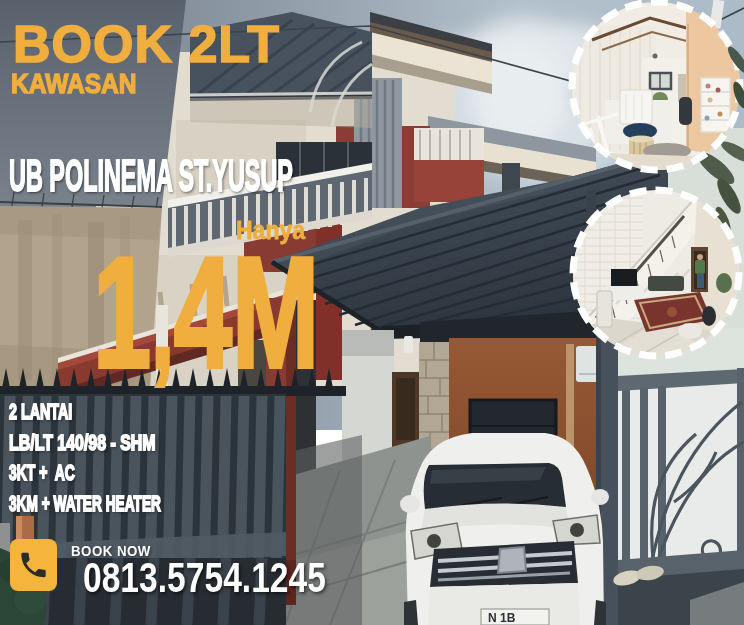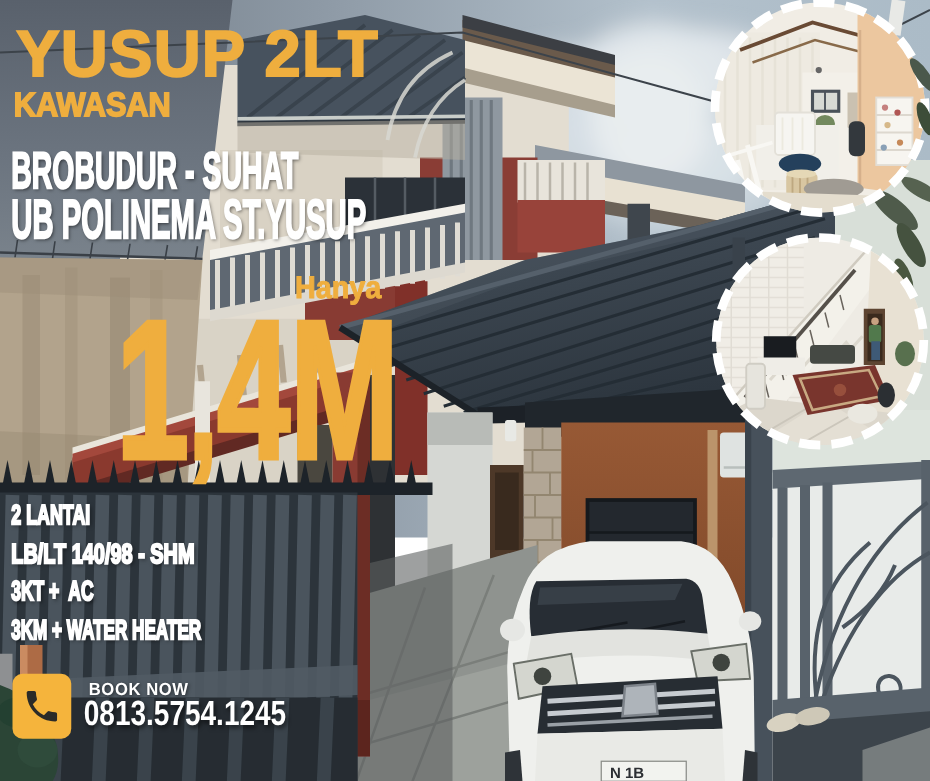--- a/index.html
+++ b/index.html
@@ -446,25 +446,24 @@
 <g>
         <circle cx="656" cy="273" r="83" fill="none" stroke="#ffffff" stroke-width="7" stroke-dasharray="17 9"></circle>
       </g>
 
 <g>
         <ellipse cx="738" cy="60" rx="16" ry="5" fill="#49584a" transform="rotate(55 738 60)"></ellipse>
 <ellipse cx="740" cy="95" rx="14" ry="5" fill="#3c4d38" transform="rotate(70 740 95)"></ellipse>
       </g>
 </svg>
 
-<div class="txt gold" style="left:13px;top:18px;font-size:52px;letter-spacing:1px;-webkit-text-stroke:1.6px #EFAE3E;">YUSUP 2LT</div>
+<div class="txt gold" style="left:13px;top:18px;font-size:52px;letter-spacing:1px;-webkit-text-stroke:1.6px #EFAE3E;">BOOK 2LT</div>
 
 <div class="txt gold" style="left:11px;top:71px;font-size:27px;-webkit-text-stroke:1.4px #EFAE3E;"><span class="cond" style="transform:scaleX(.91);">KAWASAN</span></div>
 
-<div class="txt white wthick" style="left:9px;top:116px;font-size:41px;"><span class="cond" style="transform:scaleX(.555);">BROBUDUR - SUHAT</span></div>
 
 <div class="txt white wthick" style="left:9px;top:154px;font-size:44px;text-decoration:underline;"><span class="cond" style="transform:scaleX(.532);">UB POLINEMA ST.YUSUP</span></div>
 
 <div class="txt gold" style="left:236px;top:218px;font-size:25px;-webkit-text-stroke:.8px #EFAE3E;"><span class="cond" style="transform:scaleX(.92);">Hanya</span></div>
 
 <div class="txt gold goldthick" style="left:93px;top:233px;font-size:158px;text-decoration:underline;"><span class="cond" style="transform:scaleX(.662);">1<span style="font-size:.78em;">,</span>4M</span></div>
 
 <div class="txt white wthick" style="left:9px;top:397px;font-size:22px;line-height:30.7px;">
 <span class="cond" style="transform:scaleX(.649);">2 LANTAI</span><br>
 <span class="cond" style="transform:scaleX(.724);">LB/LT 140/98 - SHM</span><br>
@@ -475,14 +474,14 @@
 <div style="position:absolute;left:10px;top:539px;width:47px;height:52px;background:#F5B43C;border-radius:8px;"></div>
 
 <svg style="position:absolute;left:10px;top:539px;" width="47" height="52" viewBox="0 0 47 52">
 <g transform="translate(23.5,26) scale(1.35,1.35) translate(-12,-12)">
 <path d="M6.62 10.79c1.44 2.83 3.76 5.14 6.59 6.59l2.2-2.2c.27-.27.67-.36 1.02-.24 1.12.37 2.33.57 3.57.57.55 0 1 .45 1 1V20c0 .55-.45 1-1 1-9.39 0-17-7.61-17-17 0-.55.45-1 1-1h3.5c.55 0 1 .45 1 1 0 1.25.2 2.45.57 3.57.11.35.03.74-.25 1.02l-2.2 2.2z" fill="#2b2b28"></path>
 </g>
 </svg>
 
 <div class="txt white" style="left:71px;top:544px;font-size:14px;font-weight:bold;letter-spacing:.5px;text-shadow:1px 1px 3px rgba(0,0,0,.5);"><span class="cond" style="transform:scaleX(.95);">BOOK NOW</span></div>
 
-<div class="txt white" style="left:67px;top:557px;font-size:28px;text-align:center;"><span class="cond" style="transform:scaleX(.80);">0813.5754.1245</span></div>
+<div class="txt white" style="left:83px;top:557px;font-size:42px;text-align:center;"><span class="cond" style="transform:scaleX(.80);">0813.5754.1245</span></div>
 </div>
 
 </body></html>

